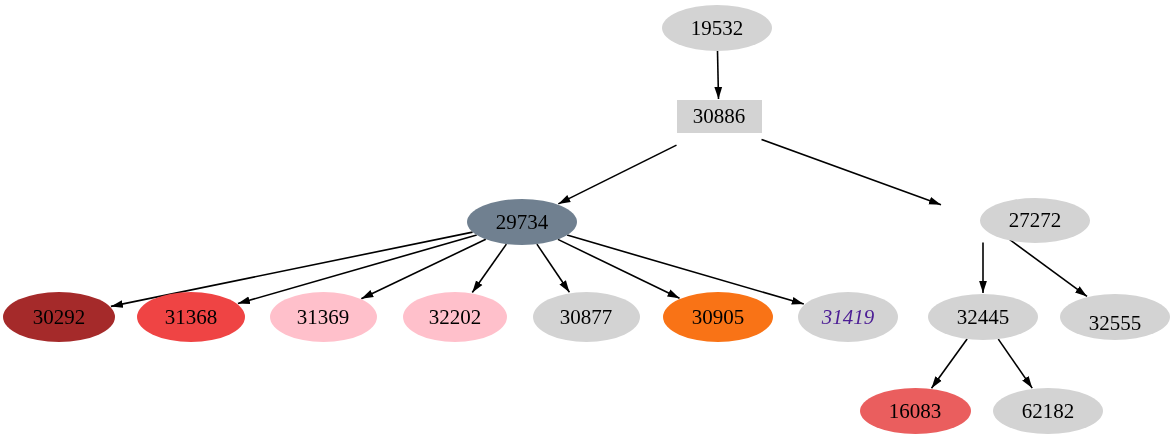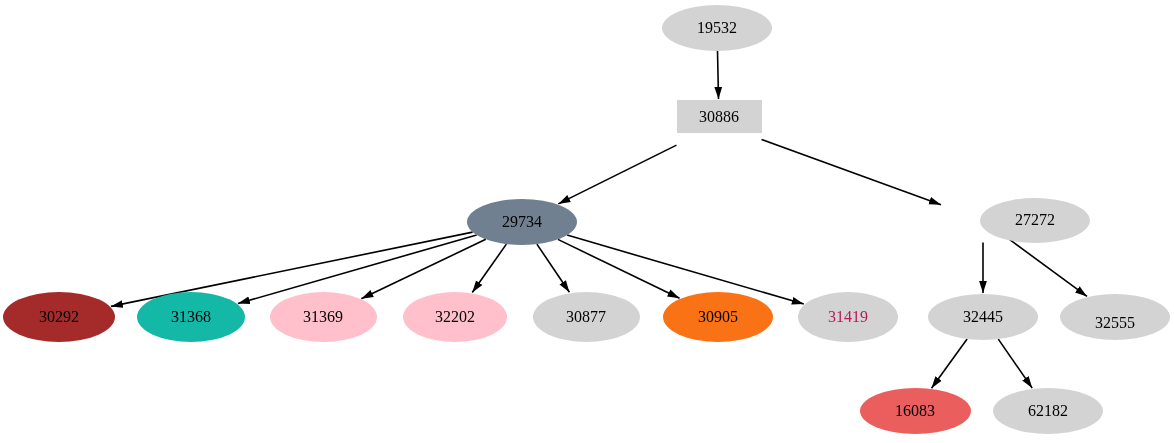--- a/index.html
+++ b/index.html
@@ -14,21 +14,21 @@
   #edges-layer {
     position: absolute;
     left: 0; top: 0;
     width: 1174px; height: 443px;
   }
   .node {
     position: absolute;
     display: flex;
     align-items: center;
     justify-content: center;
-    font-size: 16px;
+    font-size: 21px;
     color: #000000;
     white-space: nowrap;
     box-sizing: border-box;
   }
   .node.ellipse { border-radius: 50%; }
   .node.box { border-radius: 0; }
 </style>
 </head>
 <body>
 
@@ -65,37 +65,37 @@
       </div>
       <div class="node ellipse" style="left: 467px; top: 199px; width: 110px; height: 46px; background: rgb(112, 128, 144);">
         <span style="color: rgb(0, 0, 0); text-align: right;">29734</span>
       </div>
       <div class="node ellipse" style="left: 980px; top: 197.5px; width: 110px; height: 45px; background: rgb(211, 211, 211);">
         <span style="color: rgb(0, 0, 0);">27272</span>
       </div>
       <div class="node ellipse" style="left: 3px; top: 292px; width: 112px; height: 50px; background: rgb(165, 42, 42);">
         <span style="color: rgb(0, 0, 0);">30292</span>
       </div>
-      <div class="node ellipse" style="left: 137px; top: 292px; width: 108px; height: 50px; background: #14b8a6;">
+      <div class="node ellipse" style="left: 137px; top: 292px; width: 108px; height: 50px; background: #ef4444;">
         <span style="color: rgb(0, 0, 0);">31368</span>
       </div>
       <div class="node ellipse" style="left: 269.5px; top: 292px; width: 107px; height: 50px; background: rgb(255, 192, 203); text-align: right;">
         <span style="color: rgb(0, 0, 0);">31369</span>
       </div>
       <div class="node ellipse" style="left: 403px; top: 292px; width: 104px; height: 50px; background: rgb(255, 192, 203);">
         <span style="color: rgb(0, 0, 0); text-align: center;">32202</span>
       </div>
       <div class="node ellipse" style="left: 532.5px; top: 292px; width: 107px; height: 50px; background: rgb(211, 211, 211);">
         <span style="color: rgb(0, 0, 0);">30877</span>
       </div>
       <div class="node ellipse" style="left: 663px; top: 292px; width: 110px; height: 50px; background: #f97316;">
         <span style="color: rgb(0, 0, 0);">30905</span>
       </div>
       <div class="node ellipse" style="left: 798px; top: 292px; width: 100px; height: 50px; background: rgb(211, 211, 211);">
-        <span style="color: #be185d;">31419</span>
+        <span style="color: #4c1d95; font-style: italic;">31419</span>
       </div>
       <div class="node ellipse" style="left: 928px; top: 294px; width: 110px; height: 46px; background: rgb(211, 211, 211);">
         <span style="color: rgb(0, 0, 0);">32445</span>
       </div>
       <div class="node ellipse" style="left: 1060px; top: 294px; width: 110px; height: 46px; background: rgb(211, 211, 211);">
         <span style="color: rgb(0, 0, 0); margin-top: 12px;">32555</span>
       </div>
       <div class="node ellipse" style="left: 859.5px; top: 388px; width: 111px; height: 46px; background: rgb(234, 94, 94);">
         <span style="color: rgb(0, 0, 0);">16083</span>
       </div>

